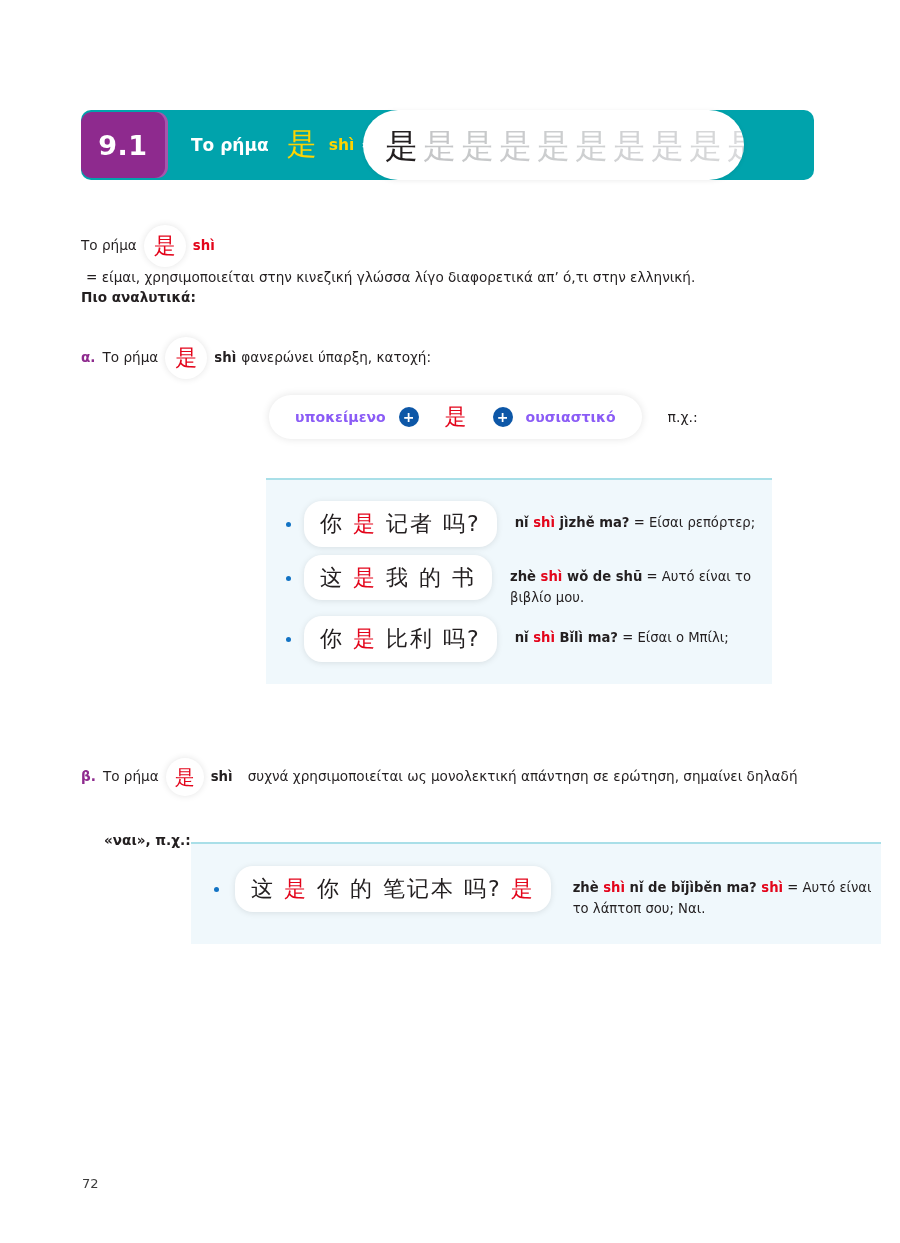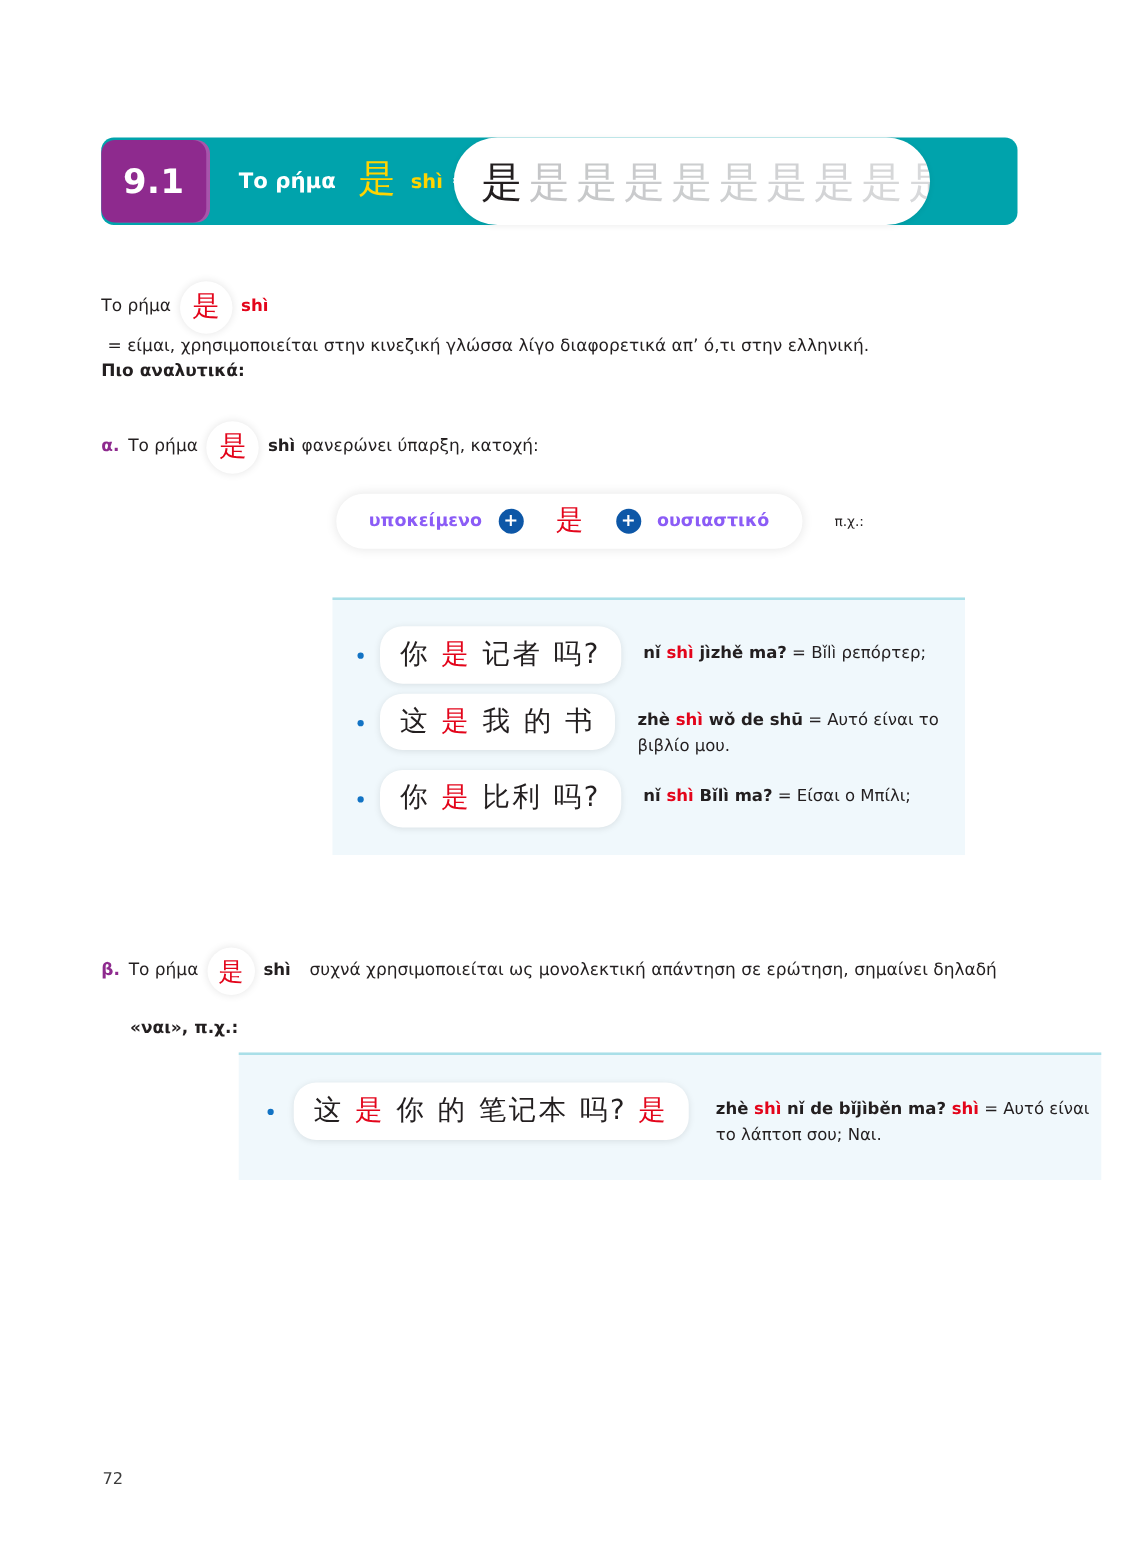--- a/index.html
+++ b/index.html
@@ -216,21 +216,21 @@
     align-items: center;
     justify-content: center;
     font-size: 14px;
     font-weight: 700;
     line-height: 1;
     margin: 0 13px;
     flex: none;
   }
   .formula-eg {
     margin-left: 26px;
-    font-size: 11px;
+    font-size: 14px;
     color: #231f20;
   }
 
   
   .examples {
     position: absolute;
     background: #f0f8fc;
     border-top: 2px solid #a9dfe8;
   }
   .ex-a {
@@ -360,42 +360,42 @@
         <span class="plus">+</span>
         <span class="f-word">ουσιαστικό</span>
       </div>
       <span class="formula-eg">π.χ.:</span>
     </div>
 
     <div class="examples ex-a" id="examples-alpha">
         <div class="ex-row">
           <div class="bullet"></div>
           <div class="hanzi-card"><span>你 </span><span class="hz-red">是</span><span> 记者 吗?</span></div>
-          <div class="gloss"><span class="g-py">nǐ </span><span class="g-shi">shì</span><span class="g-py"> jìzhě ma?</span><span class="g-tr"> = Bǐlì ρεπόρτερ;</span></div>
+          <div class="gloss"><span class="g-py">nǐ </span><span class="g-shi">shì</span><span class="g-py"> jìzhě ma?</span><span class="g-tr"> = Είσαι ρεπόρτερ;</span></div>
         </div>
         <div class="ex-row">
           <div class="bullet"></div>
           <div class="hanzi-card"><span>这 </span><span class="hz-red">是</span><span> 我 的 书</span></div>
           <div class="gloss"><span class="g-py">zhè </span><span class="g-shi">shì</span><span class="g-py"> wǒ de shū</span><span class="g-tr"> = Αυτό είναι το βιβλίο μου.</span></div>
         </div>
         <div class="ex-row">
           <div class="bullet"></div>
           <div class="hanzi-card"><span>你 </span><span class="hz-red">是</span><span> 比利 吗?</span></div>
           <div class="gloss"><span class="g-py">nǐ </span><span class="g-shi">shì</span><span class="g-py"> Bǐlì ma?</span><span class="g-tr"> = Είσαι ο Μπίλι;</span></div>
         </div>
       </div>
 
     <div class="para" style="position:absolute; left:0; top:533px; width:733px;">
       <span class="mark-alpha">β.</span>
       <span>Το ρήμα</span>
       <span class="chip sm">是</span>
       <span class="pinyin-k">shì</span>
       <span style="margin-left:15px;">συχνά χρησιμοποιείται ως μονολεκτική απάντηση σε ερώτηση, σημαίνει δηλαδή</span>
     </div>
-    <div class="para block" style="position:absolute; left:23px; top:587px;">
+    <div class="para block" style="position:absolute; left:23px; top:605px;">
       <span>«ναι», π.χ.:</span>
     </div>
 
     <div class="examples ex-b" id="examples-beta">
         <div class="ex-row">
           <div class="bullet"></div>
           <div class="hanzi-card"><span>这 </span><span class="hz-red">是</span><span> 你 的 笔记本 吗? </span><span class="hz-red">是</span></div>
           <div class="gloss"><span class="g-py">zhè </span><span class="g-shi">shì</span><span class="g-py"> nǐ de bǐjìběn ma? </span><span class="g-shi">shì</span><span class="g-tr"> = Αυτό είναι το λάπτοπ σου; Ναι.</span></div>
         </div>
       </div>

